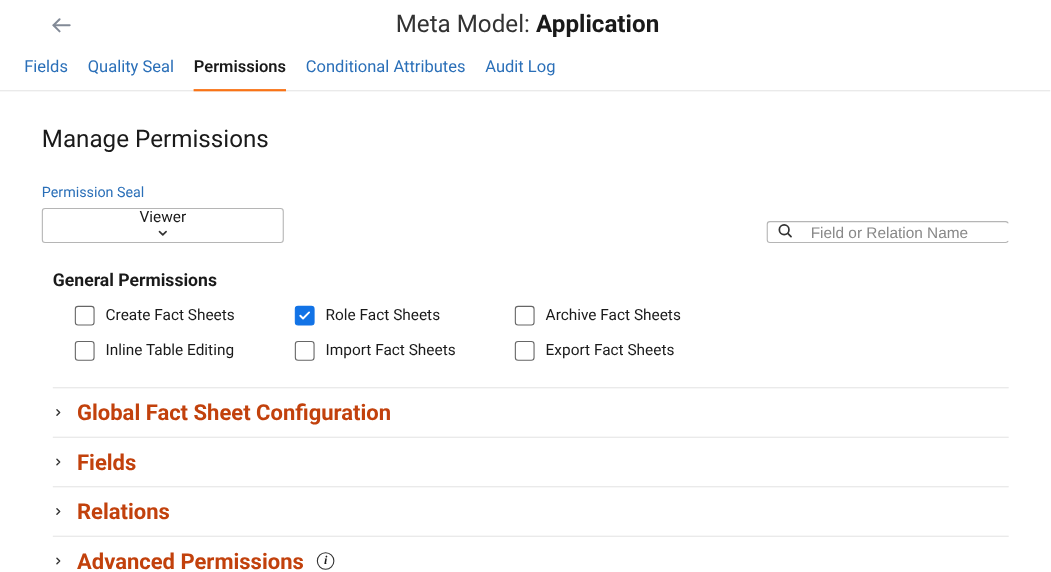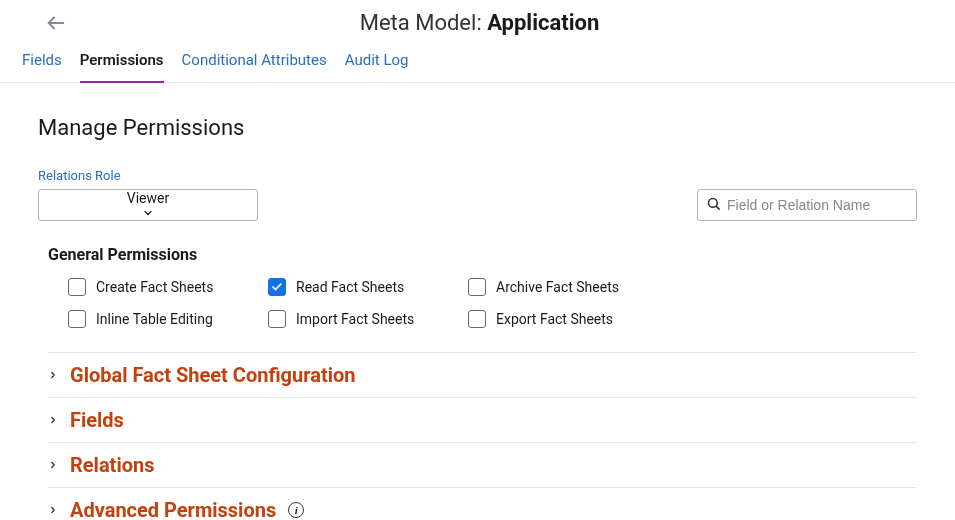--- a/index.html
+++ b/index.html
@@ -4,29 +4,29 @@
   <style>
     * { box-sizing: border-box; margin: 0; padding: 0; }
     body { font-family: -apple-system, BlinkMacSystemFont, "Segoe UI", Roboto, Helvetica, Arial, sans-serif; font-size: 14px; color: #1a1a1a; background:#fff; width:955px; }
     .header-row { display:flex; align-items:center; padding: 10px 20px 0 24px; }
     .back-arrow { width:24px; height:24px; display:flex; align-items:center; justify-content:center; cursor:pointer; color:#828a97; margin-left: 20px;}
     .title-wrap { flex:1; text-align:center; font-size:22px; padding-right:44px;}
     .title-wrap .prefix { color:#333; font-weight:400; }
     .title-wrap .name { font-weight:700; }
     .tabs { display:flex; gap:18px; padding: 10px 22px 0 22px; border-bottom:1px solid #e5e5e5; }
     .tab { padding: 6px 0 12px 0; color:#2a6fb8; cursor:pointer; font-size:15px; }
-    .tab.active { color:#1a1a1a; font-weight:600; border-bottom:2px solid #a21caf; margin-bottom:-1px; }
+    .tab.active { color:#1a1a1a; font-weight:600; border-bottom:2px solid #f97316; margin-bottom:-1px; }
     .content { padding: 32px 38px 20px 38px; }
     .h2 { font-size:22px; font-weight:400; margin-bottom:28px; }
     .role-search-row { display:flex; justify-content:space-between; align-items:flex-end; margin-bottom:24px;}
     .role-block { display:flex; flex-direction:column; }
     .role-label { color:#2a6fb8; font-size:13px; margin-bottom:6px; }
     .select { width:220px; height:32px; border:1px solid #b5b5b5; border-radius:3px; display:flex; align-items:center; justify-content:space-between; padding:0 10px; cursor:pointer; background:#fff;flex-direction:column; }
     .select .chev { color:#333; }
-    .search { width:220px; height:32px; border:1px solid #b5b5b5; border-radius:3px; display:flex; align-items:center; padding:0 8px; gap:6px; }
+    .search { width:220px; height:20px; border:1px solid #b5b5b5; border-radius:3px; display:flex; align-items:center; padding:0 8px; gap:16px; }
     .search input { border:none; outline:none; flex:1; font-size:14px; color:#333; }
     .search input::placeholder { color:#888; }
     .section-title { font-size:16px; font-weight:700; margin: 6px 0 14px 10px; }
     .perm-grid { display:grid; grid-template-columns: repeat(3, 200px); column-gap: 0; row-gap: 14px; margin-left:30px; margin-bottom:24px;}
     .perm-item { display:flex; align-items:center; gap:10px; font-size:14px; }
     .chk { width:18px; height:18px; border:1.5px solid #666; border-radius:3px; display:flex; align-items:center; justify-content:center; cursor:pointer; background:#fff; flex-shrink:0;}
     .chk.checked { background:#1273e6; border-color:#1273e6; }
     .chk.checked svg { display:block; }
     .chk svg { display:none; }
     .accordion { margin-top: 10px; }
@@ -46,31 +46,32 @@
         <polyline points="10 18 4 12 10 6"></polyline>
       </svg>
   </div>
   <div class="title-wrap">
     <span class="prefix">Meta Model: </span><span class="name">Application</span>
   </div>
 </div>
 
 <div class="tabs" id="tabs">
     <div class="tab">Fields</div>
+    <div class="tab">Quality Seal</div>
     <div class="tab active">Permissions</div>
     <div class="tab">Conditional Attributes</div>
     <div class="tab">Audit Log</div>
   </div>
 
 <div class="content">
   <div class="h2">Manage Permissions</div>
 
   <div class="role-search-row">
     <div class="role-block">
-      <div class="role-label">Relations Role</div>
+      <div class="role-label">Permission Seal</div>
       <div class="select">
         <span>Viewer</span>
         <span class="chev">
           <svg width="12" height="12" viewBox="0 0 24 24" fill="none" stroke="currentColor" stroke-width="3" stroke-linecap="round" stroke-linejoin="round">
               <polyline points="6 9 12 15 18 9"></polyline>
             </svg>
         </span>
       </div>
     </div>
     <div class="search">
@@ -89,21 +90,21 @@
       <div class="perm-item">
         <div class="chk"></div>
         <span>Create Fact Sheets</span>
       </div>
       <div class="perm-item">
         <div class="chk checked">
           <svg width="12" height="12" viewBox="0 0 24 24" fill="none" stroke="#fff" stroke-width="3.5" stroke-linecap="round" stroke-linejoin="round">
             <polyline points="20 6 9 17 4 12"></polyline>
           </svg>
         </div>
-        <span>Read Fact Sheets</span>
+        <span>Role Fact Sheets</span>
       </div>
       <div class="perm-item">
         <div class="chk"></div>
         <span>Archive Fact Sheets</span>
       </div>
       <div class="perm-item">
         <div class="chk"></div>
         <span>Inline Table Editing</span>
       </div>
       <div class="perm-item">

